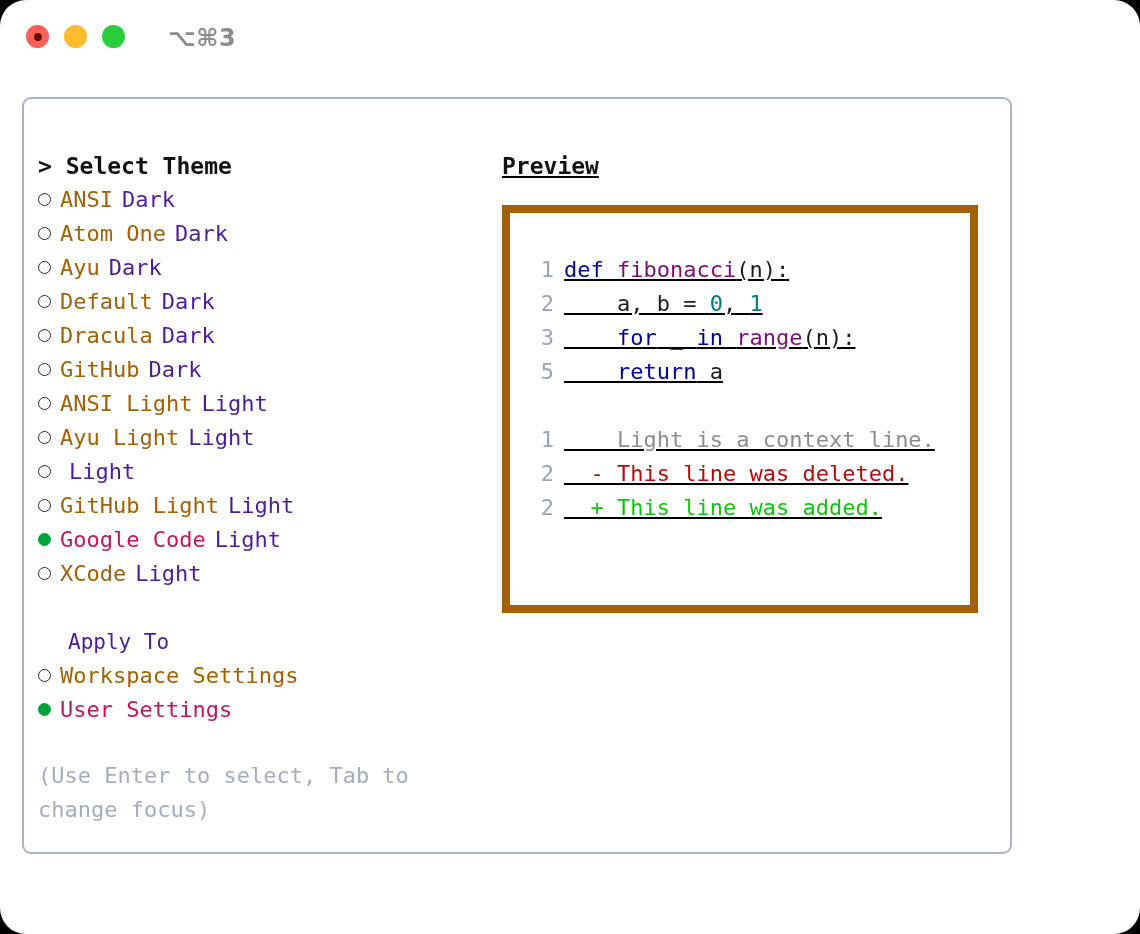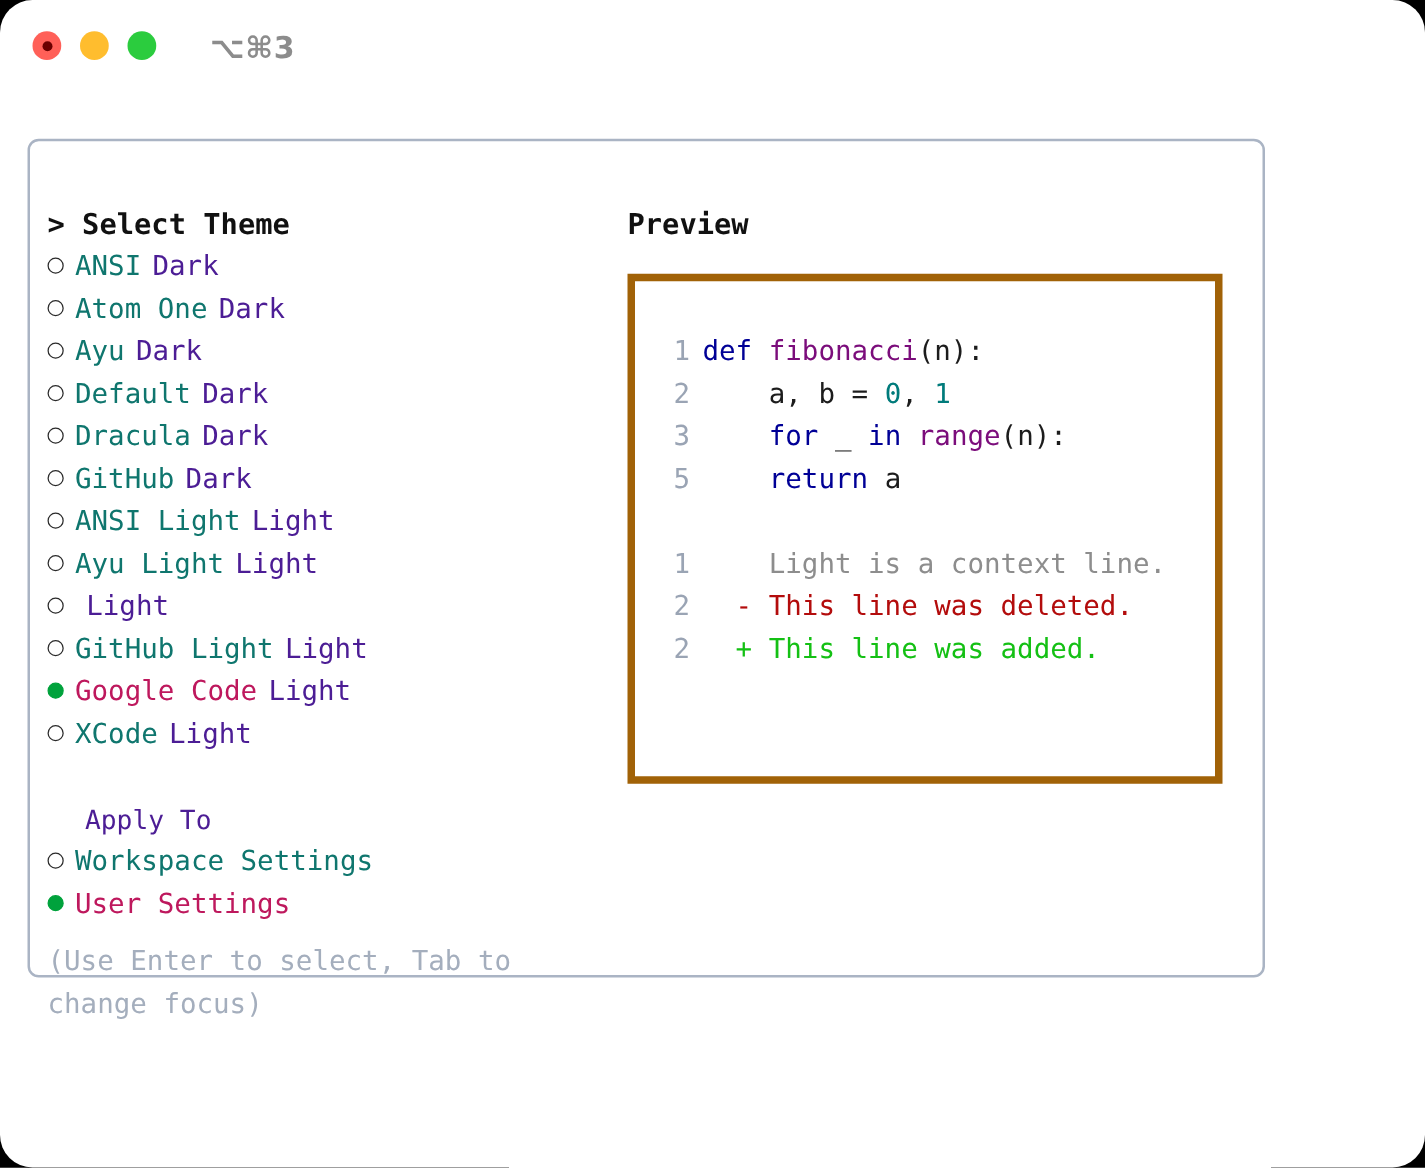--- a/index.html
+++ b/index.html
@@ -66,41 +66,42 @@
     letter-spacing: 0.5px;
     color: #8c8c8c;
     font-family: "DejaVu Sans", "Liberation Sans", sans-serif;
     font-weight: 600;
   }
 
   
   .card {
     position: absolute;
     left: 22px;
-    top: 111px;
+    top: 97px;
     width: 990px;
-    height: 671px;
+    height: 757px;
     border: 2px solid #aab4c4;
     border-radius: 9px;
     box-sizing: border-box;
     background: #ffffff;
   }
 
   
   .col-left {
     position: absolute;
     left: 14px;
     top: 50px;
     width: 430px;
   }
   .col-right {
     position: absolute;
     left: 478px;
     top: 50px;
     width: 490px;
+    text-decoration: underline;
   }
 
   
   .list-header {
     font-size: 23px;
     font-weight: bold;
     color: #111111;
     line-height: 34px;
     height: 34px;
     white-space: pre;
@@ -133,61 +134,61 @@
     display: inline-block;
   }
   .dot-open {
     border: 1.6px solid #2a2a2a;
     background: transparent;
   }
   .dot-filled {
     background: #00a23c;
     border: 1.6px solid #00a23c;
   }
-  .row .name { color: #0f766e; }
+  .row .name { color: #a16207; }
   .row.selected .name { color: #be185d; }
   .row .variant {
     color: #4c1d95;
     margin-left: 9px;
   }
 
   .section-gap { height: 34px; }
 
   .sub-header {
     font-size: 21px;
     color: #4c1d95;
     line-height: 34px;
     height: 34px;
     padding-left: 30px;
     white-space: pre;
   }
 
   .hint {
-    margin-top: 12px;
+    margin-top: 32px;
     font-size: 22px;
     line-height: 34px;
     color: #a4aebd;
     width: 400px;
     white-space: normal;
   }
 
   
   .preview-title {
     font-size: 23px;
     color: #111111;
     line-height: 34px;
     height: 34px;
     font-weight: 600;
     letter-spacing: 0px;
   }
   .preview-box {
     margin-top: 22px;
     width: 476px;
     height: 408px;
-    border: 6px solid #a16207;
+    border: 8px solid #a16207;
     box-sizing: border-box;
     background: #ffffff;
     padding: 40px 0 0 20px;
   }
   .code-line {
     font-size: 22px;
     line-height: 34px;
     height: 34px;
     white-space: pre;
     color: #1c1c1c;

